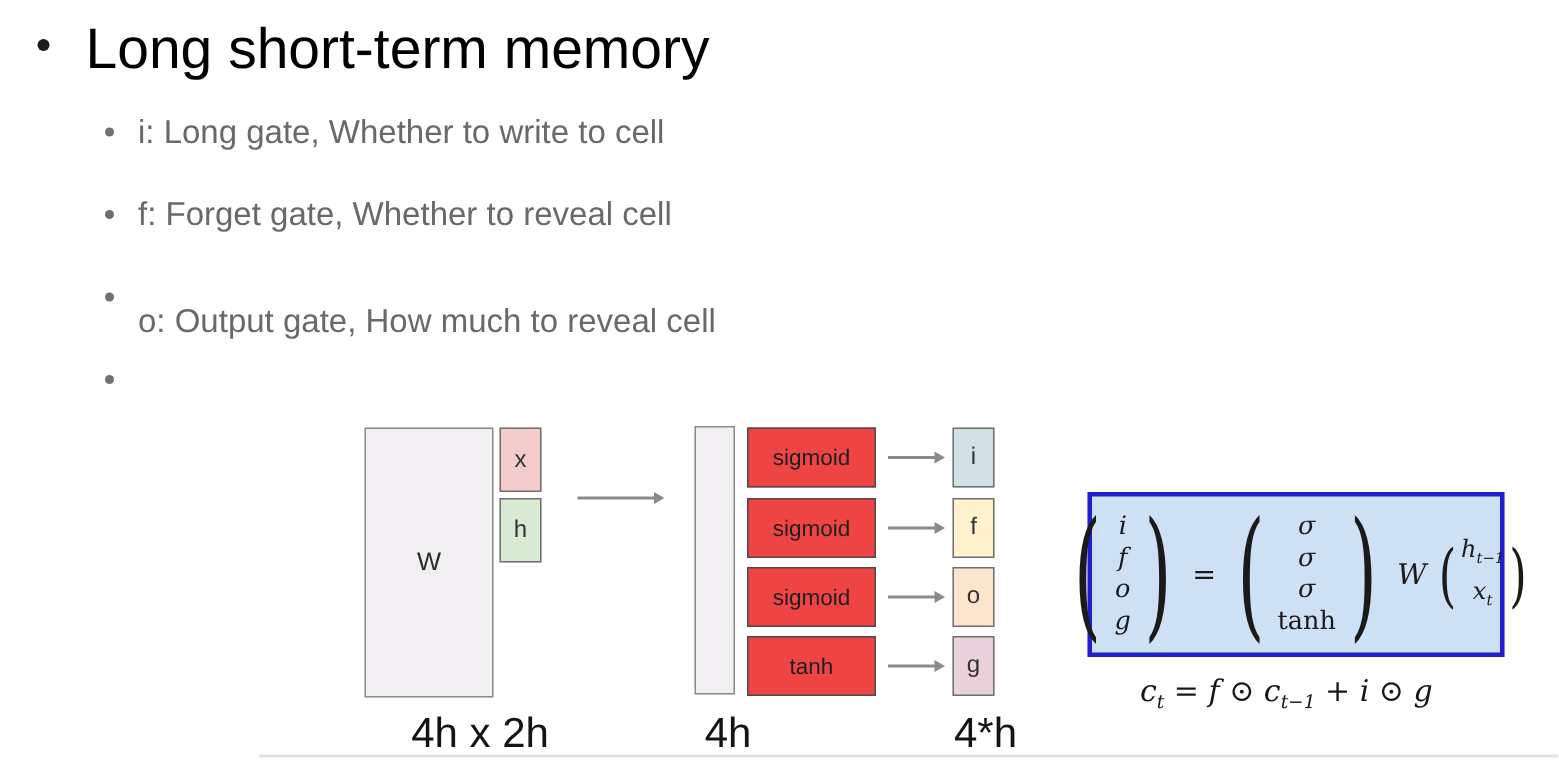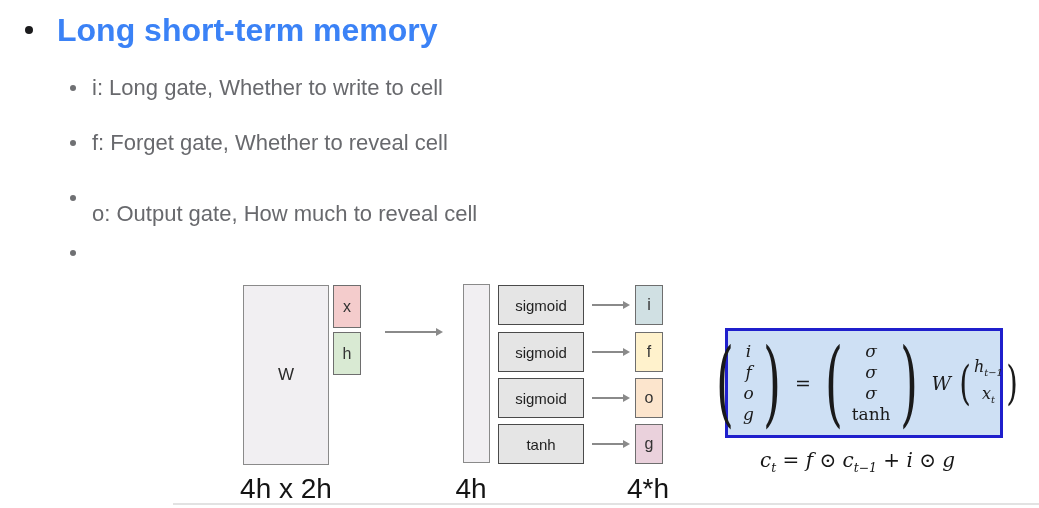--- a/index.html
+++ b/index.html
@@ -5,31 +5,31 @@
   html,body{margin:0;padding:0;background:#ffffff;}
   .slide{
     position:relative;
     width:1039px;height:508px;
     background:#ffffff;
     font-family:"Liberation Sans", sans-serif;
     overflow:hidden;
   }
   
   .title-dot{position:absolute;left:25px;top:26px;width:8px;height:8px;border-radius:50%;background:#1b1b1d;}
-  .page-title{position:absolute;left:57px;top:12px;font-size:32px;font-weight:700;color:#3b82f6;}
+  .page-title{position:absolute;left:57px;top:12px;font-size:38px;font-weight:400;color:#000000;}
   .sub-dot{position:absolute;left:70px;width:6px;height:6px;border-radius:50%;background:#6f7073;}
   .sub-text{position:absolute;left:92px;font-size:22px;line-height:28px;color:#68696d;}
   
   .rect{position:absolute;box-sizing:border-box;display:flex;align-items:center;justify-content:center;}
   .w-rect{left:243px;top:285px;width:86px;height:180px;background:#f1eff2;border:1px solid #8a8a8a;font-size:17px;color:#2b2b2b;}
   .hvec-rect{left:463px;top:284px;width:27px;height:179px;background:#f1eff2;border:1px solid #8a8a8a;}
   .small-box{width:28px;height:43px;border:1px solid #6e6e6e;font-size:16px;color:#333;}
   .gate-box{width:28px;height:40px;border:1px solid #6e6e6e;font-size:16px;color:#333;}
-  .act-box{left:498px;width:86px;height:40px;background:#e5e5e5;border:1.5px solid #4a4a4a;font-size:15px;color:#1f1f1f;}
-  .dim-label{position:absolute;top:473px;font-size:28px;color:#141414;text-align:center;}
+  .act-box{left:498px;width:86px;height:40px;background:#ef4444;border:1.5px solid #4a4a4a;font-size:15px;color:#1f1f1f;}
+  .dim-label{position:absolute;top:473px;font-size:28px;color:#141414;text-align:right;}
   
   .arrow-line{position:absolute;height:2px;background:#8a8a8a;}
   .arrow-head{position:absolute;width:0;height:0;border-left:7px solid #8a8a8a;border-top:4px solid transparent;border-bottom:4px solid transparent;}
   
   .eq-box{
     position:absolute;left:725px;top:328px;width:278px;height:110px;
     box-sizing:border-box;border:3px solid #1f1fcc;background:#cee0f4;
     display:flex;align-items:center;justify-content:center;
     font-family:"DejaVu Serif", serif;color:#1a1a1a;
   }

